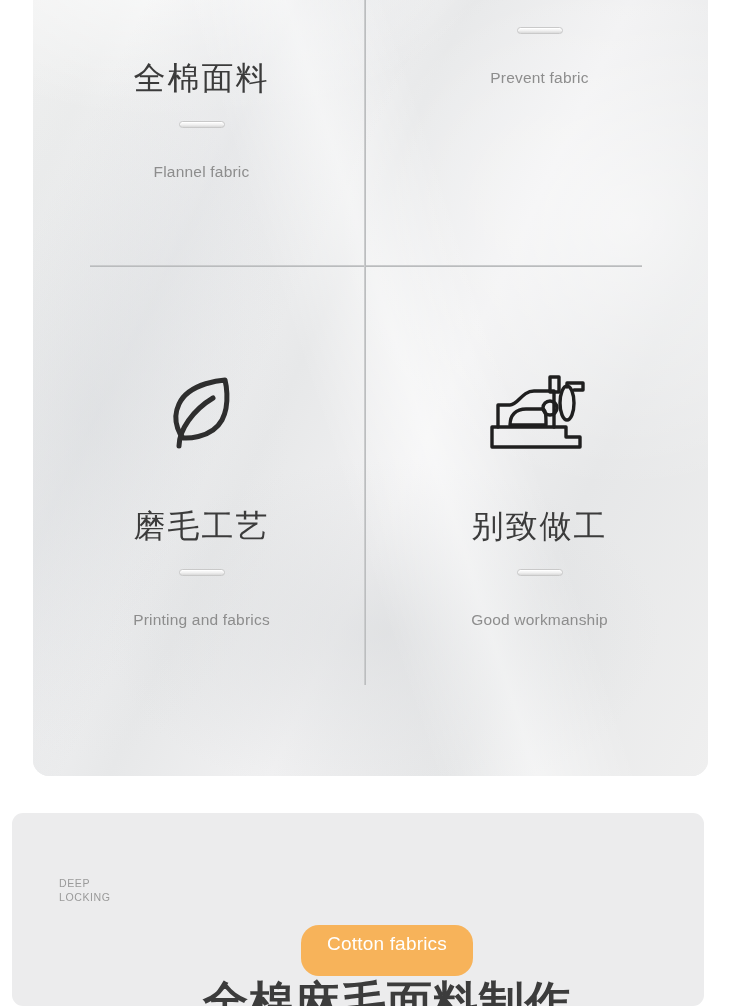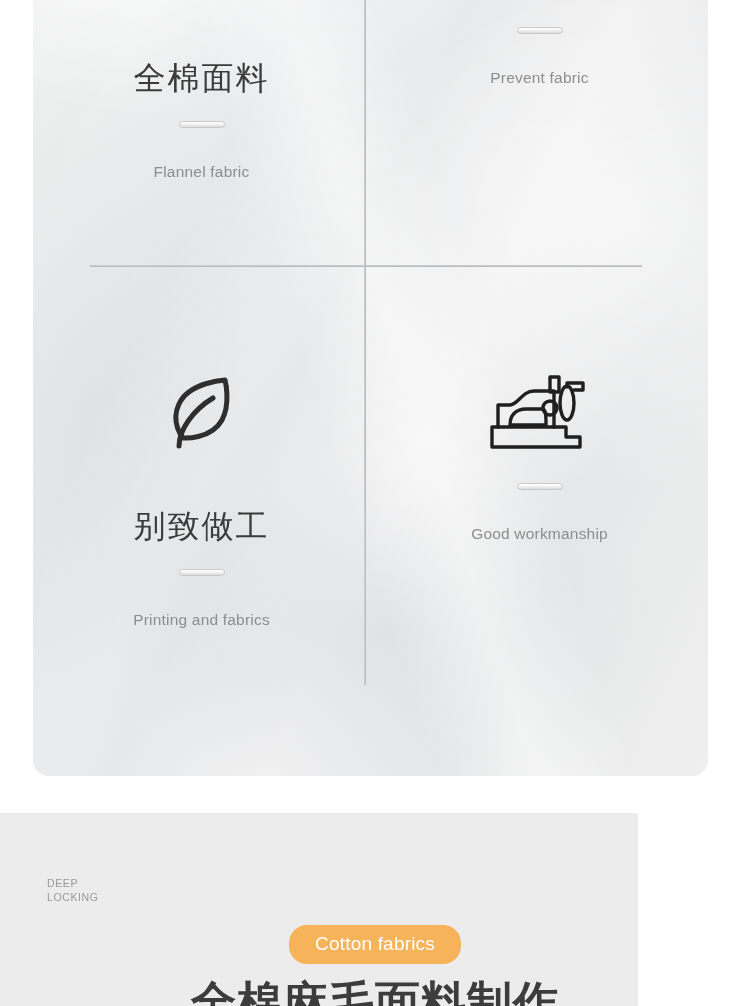--- a/index.html
+++ b/index.html
@@ -124,25 +124,26 @@
     left: 331px;
     top: 250px;
     width: 2px;
     height: 685px;
     background: linear-gradient(90deg, #ffffff 0%, #a0a2a4 45%, #d2d4d5 100%);
   }
 
   
   .bottom-section {
     position: absolute;
-    left: 0;
+    left: 12px;
     top: 813px;
-    width: 638px;
+    width: 692px;
     height: 193px;
     background: #ececed;
+    border-radius: 11px;
   }
   .deep-locking {
     position: absolute;
     left: 47px;
     top: 63px;
     font-size: 11.5px;
     line-height: 14px;
     color: #9a9a9a;
     letter-spacing: .6px;
     font-family: "Liberation Sans Narrow", "Liberation Sans", sans-serif;
@@ -153,21 +154,21 @@
     position: absolute;
     left: 0; top: 112px;
     width: 750px;
     display: flex;
     justify-content: center;
   }
   .badge {
     background: #f7b35a;
     color: #ffffff;
     font-size: 19px;
-    padding: 8px 26px 9px;
+    padding: 8px 26px 21px;
     border-radius: 18px;
     letter-spacing: .2px;
     white-space: nowrap;
   }
   .big-heading {
     position: absolute;
     left: 0; top: 160px;
     width: 750px;
     text-align: center;
     font-size: 45px;
@@ -211,41 +212,42 @@
     <div class="cell cell-2">
       <div class="cell-inner">
         <div class="cell-icon">
           <svg width="86" height="86" viewBox="0 0 86 86" aria-hidden="true">
             <g fill="none" stroke="#2e2e2e" stroke-width="5" stroke-linecap="round" stroke-linejoin="round">
               <path d="M66 10 C66 10 30 12 20 34 C11 53 24 68 24 68 C24 68 52 70 63 50 C72 33 66 10 66 10 Z"></path>
               <path d="M20 76 C20 60 34 40 54 28"></path>
             </g>
           </svg>
         </div>
-        <div class="cell-title">别致做工</div>
+        <div class="cell-title">磨毛工艺</div>
         <div class="pill"></div>
         <div class="cell-sub">Printing and fabrics</div>
       </div>
     </div>
 
     <div class="cell cell-3">
       <div class="cell-inner">
         <div class="cell-icon">
           <svg width="104" height="76" viewBox="0 0 104 76" aria-hidden="true">
             <g fill="none" stroke="#1f1f1f" stroke-width="3.4" stroke-linejoin="round" stroke-linecap="round">
               <path d="M10 52 L10 30 L22 30 C30 30 34 16 46 16 L66 16 L66 52"></path>
               <rect x="62" y="2" width="9" height="15"></rect>
               <ellipse cx="79" cy="28" rx="7" ry="17"></ellipse>
               <path d="M79 12 L79 8 L95 8 L95 15 L86 15"></path>
               <circle cx="62" cy="33" r="7"></circle>
               <path d="M22 50 C22 40 28 34 38 34 L54 34 C58 34 58 40 58 50 Z"></path>
               <path d="M4 52 L78 52 L78 62 L92 62 L92 72 L4 72 Z"></path>
             </g>
           </svg>
         </div>
+        <div class="cell-title">别致做工</div>
         <div class="pill"></div>
         <div class="cell-sub">Good workmanship</div>
       </div>
     </div>
 
   </div>
 
   <div class="h-divider"></div>
   <div class="v-divider"></div>
 </div>

